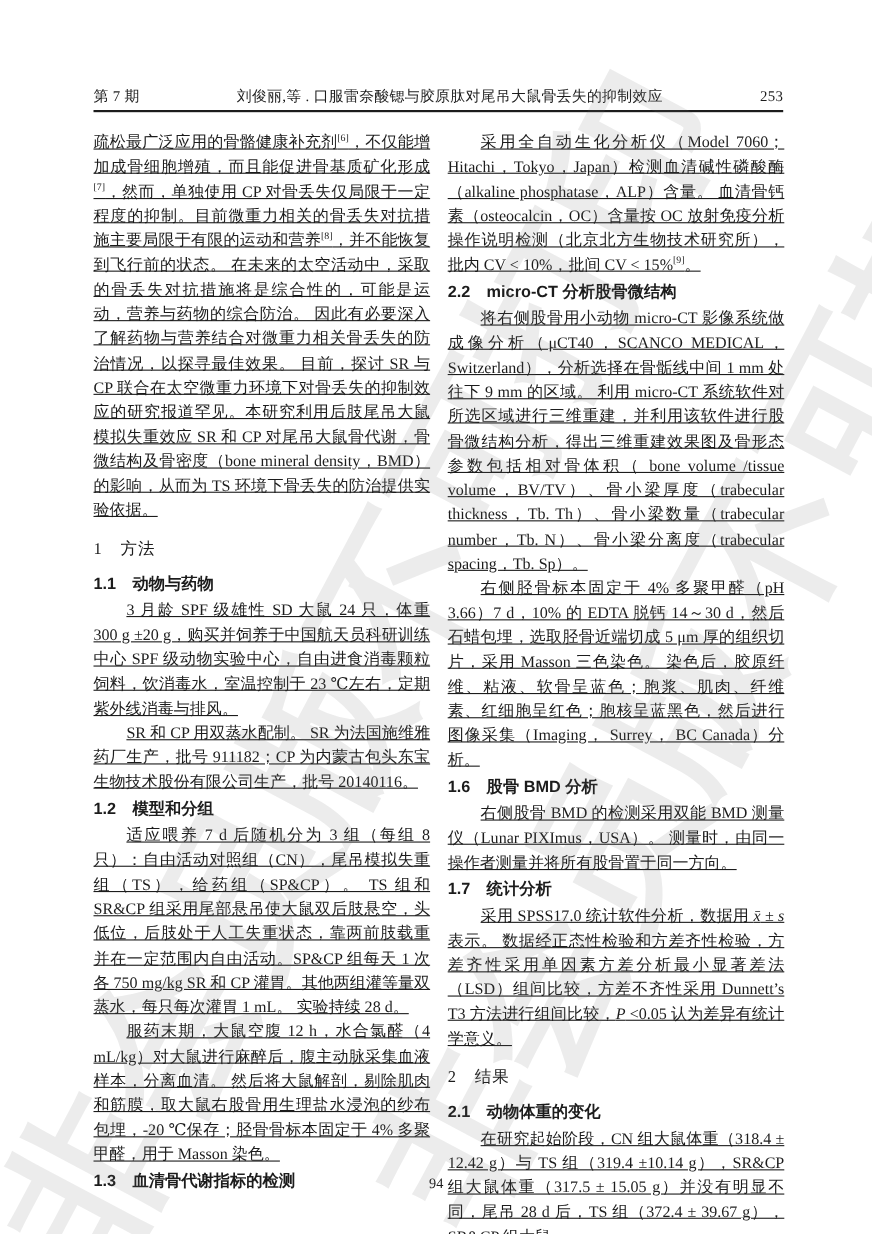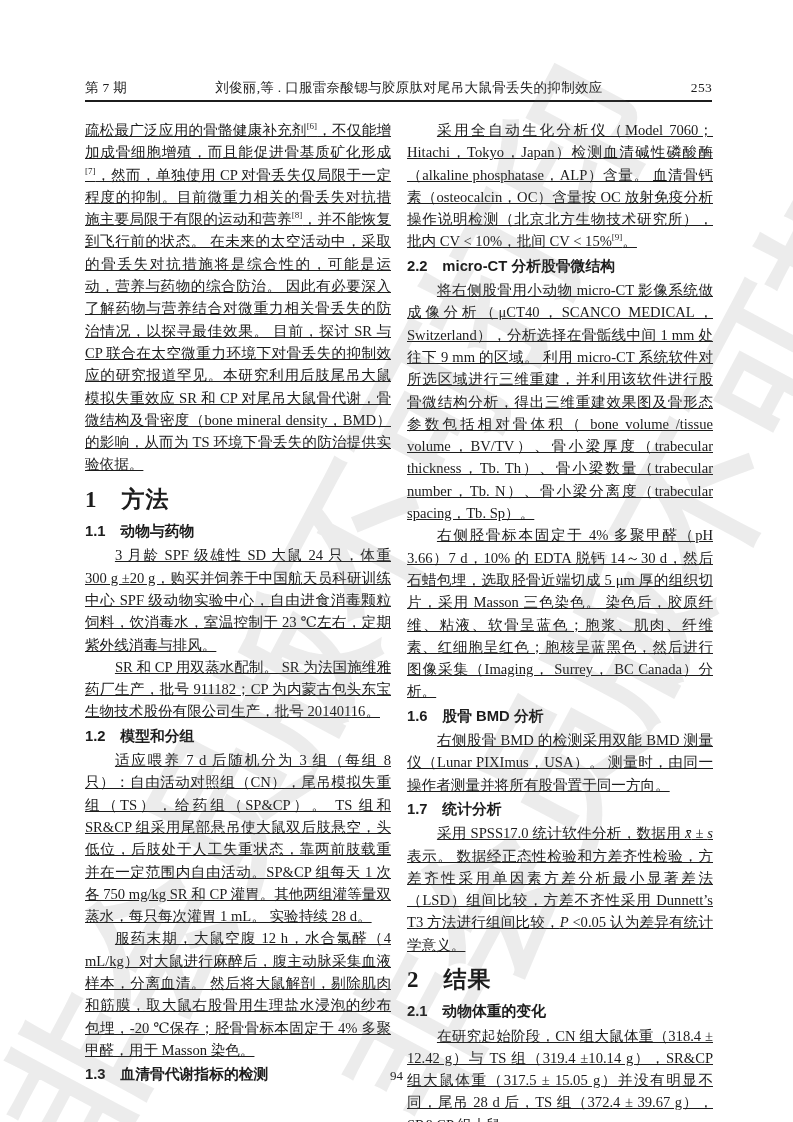--- a/index.html
+++ b/index.html
@@ -27,21 +27,21 @@
     position:absolute; top:119px; width:306px;
     font-size:14.6px; line-height:22.3px;
     text-align:justify;
     z-index:2;
   }
   .col-left  { left:85px; }
   .col-right { left:407px; }
   p.para { margin:0;text-decoration:underline; }
   p.para.indent { text-indent:2.05em; }
   .h1 {
-    font-size:23px; font-weight:700;
+    font-size:15px; font-weight:400;
     margin:13px 0 9px 0; letter-spacing:1px;
   }
   .h2 {
     font-size:14.8px; font-weight:700;
     font-family:"Liberation Sans","DejaVu Sans",sans-serif;
     margin:2px 0 2px 0;
   }
   sup.ref {
     font-size:9px; line-height:0; vertical-align:super;
   }

